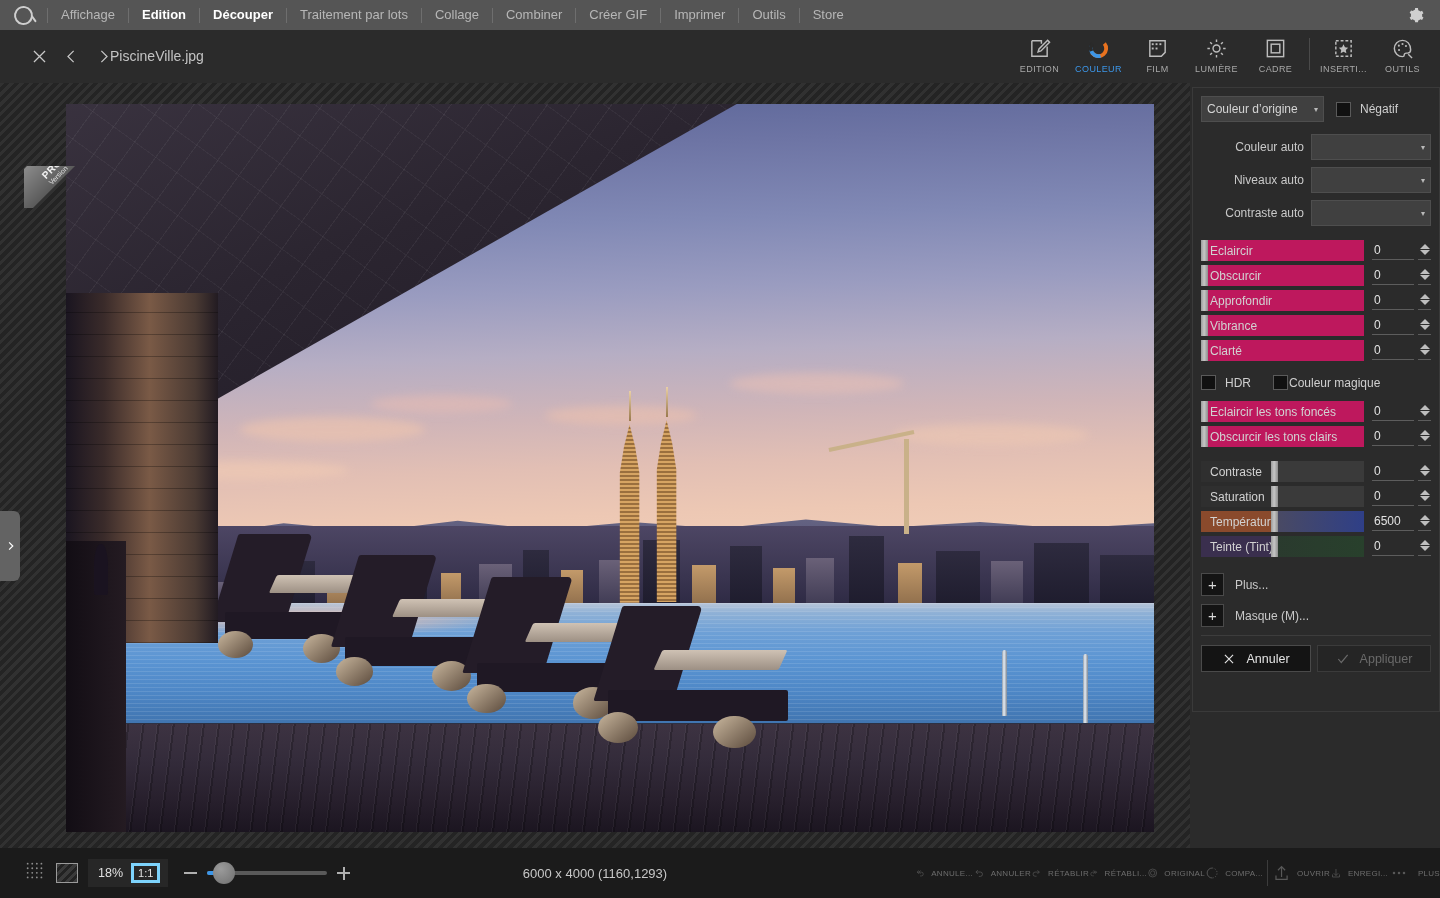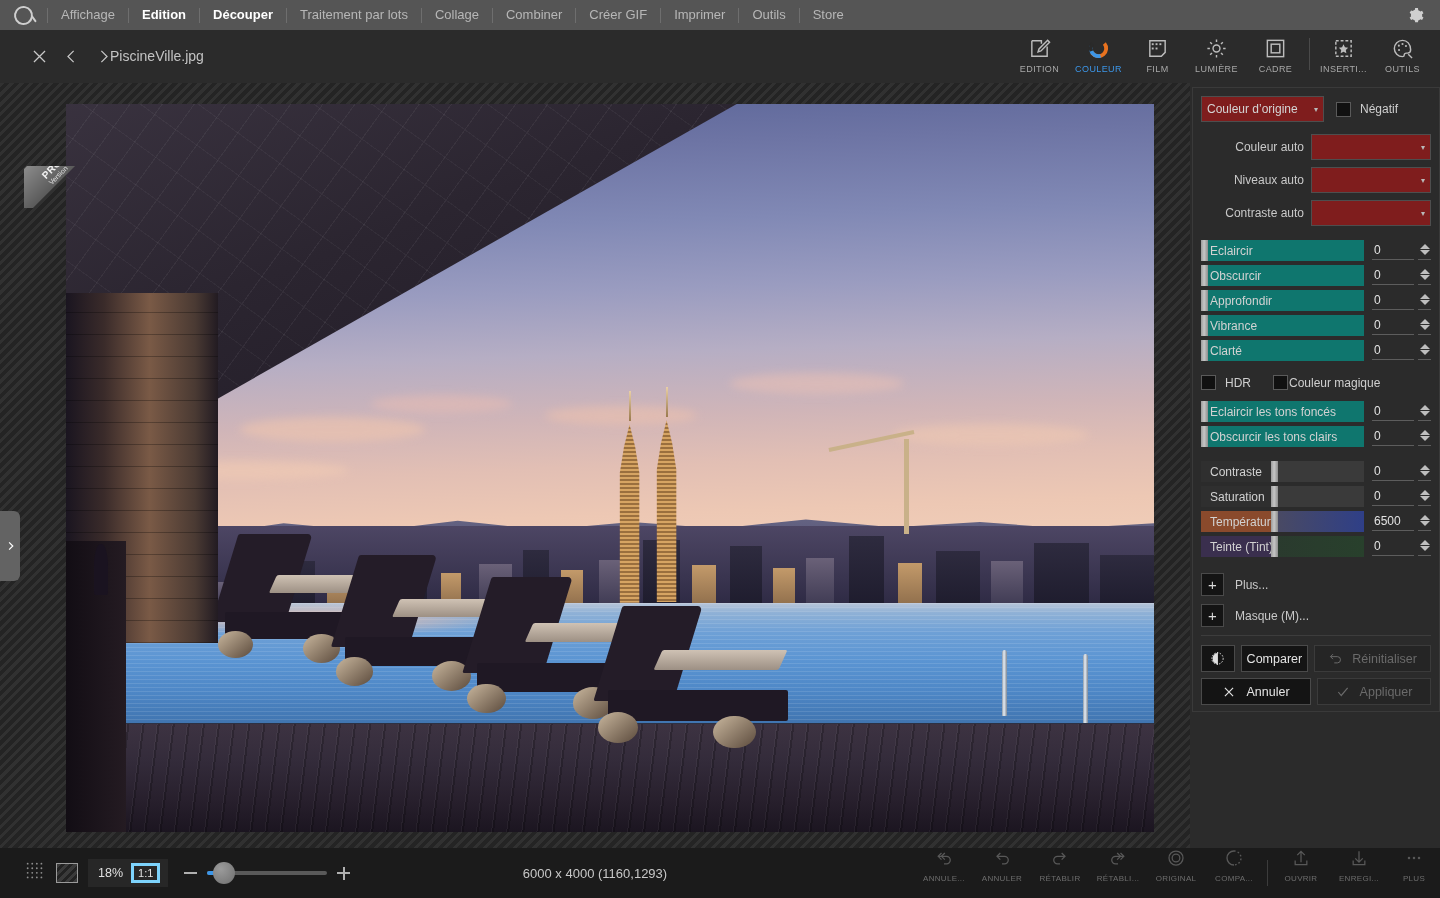--- a/index.html
+++ b/index.html
@@ -179,40 +179,40 @@
     position: absolute; left: 1190px; top: 83px; width: 250px; height: 765px;
     background: #2b2b2b;
   }
   #rpanel-inner {
     position: absolute; left: 2px; top: 4px; width: 248px; height: 625px;
     background: #2b2b2b; border: 1px solid #3a3a3a;
   }
   .row { display: flex; align-items: center; }
 
   .combo {
-    background: #7f1d1d; border: 1px solid #4e4e4e; height: 17px;
+    background: #404040; border: 1px solid #4e4e4e; height: 17px;
     color: #d4d4d4; font-size: 12px; display: flex; align-items: center;
     padding: 12px 5px; cursor: pointer; position: relative;
   }
   .combo .caret { margin-left: auto; font-size: 8px; color: #b9b9b9; }
   .chk {
     width: 15px; height: 15px; background: #111111; border: 1px solid #5a5a5a;
     cursor: pointer; flex: 0 0 auto;
   }
   .lbl { font-size: 12px; color: #cfcfcf; }
 
   .autorow { display: flex; align-items: center; justify-content: flex-end; margin-bottom: 7px; }
   .autorow .alabel { font-size: 12px; color: #c9c9c9; margin-right: 7px; }
   .autorow .combo { width: 120px; }
 
   .sld {
     display: flex; align-items: center; margin-bottom: 4px;
   }
   .sld .track {
-    position: relative; width: 172px; height: 21px; background: #0f766e;
+    position: relative; width: 172px; height: 21px; background: #be185d;
     display: flex; align-items: center; cursor: pointer; overflow: hidden;
   }
   .sld .track .tname {
     font-size: 12px; color: #d2d2d2; margin-left: 9px; position: relative; z-index: 3;
     white-space: nowrap;
   }
   .sld .knob {
     position: absolute; top: 0; width: 7px; height: 21px;
     background: linear-gradient(90deg,#9b9b9b,#c6c6c6 45%,#8d8d8d); z-index: 4;
   }
@@ -261,22 +261,22 @@
   }
   #zslider { position: relative; width: 120px; height: 4px; background:#5a5a5a; border-radius:2px; }
   #zslider .fill { position:absolute; left:0; top:0; height:4px; width:10px; background:#3c96e8; border-radius:2px; }
   #zknob { position:absolute; left: 6px; top: -9px; width: 22px; height: 22px; border-radius:50%;
     background: radial-gradient(circle at 35% 32%, #9b9b9b, #6f6f6f); cursor:pointer; }
   #dims { position:absolute; left:0; top:0; width:1190px; height:50px;
     display:flex; align-items:center; justify-content:center;
     font-size: 13px; color: #c8c8c8; pointer-events:none; }
   #bottom-tools { position:absolute; right: 0; top: 0; height: 50px; display:flex; align-items:center; }
   .btool {
-    width: 58px; height: 50px; display:flex; flex-direction:column;
-    align-items:center; justify-content:flex-start; gap:6px; cursor:pointer;
+    width: 58px; height: 50px; display:flex; flex-direction:row;
+    align-items:center; justify-content:space-between; gap:6px; cursor:pointer;
   }
   .btool .bt-label { font-size: 8px; color: #6d6d6d; letter-spacing:.3px; white-space:nowrap; }
   .btool.dim svg { opacity: .55; }
   .bt-sep { width:1px; height:26px; background:#3c3c3c; margin: 0 4px; }
 </style>
 </head>
 <body>
 
 <div id="menubar">
   <div id="logo-wrap">
@@ -679,37 +679,20 @@
       <div class="plusbtn">+</div>
       <span class="ptext">Plus...</span>
     </div>
     <div class="plusrow">
       <div class="plusbtn">+</div>
       <span class="ptext">Masque (M)...</span>
     </div>
 
     <div class="hr"></div>
 
-    <div class="row" style="gap:6px; margin-bottom:6px;">
-      <div class="actbtn" style="width:34px;">
-        <svg width="17" height="17" viewBox="0 0 24 24">
-          <circle cx="12" cy="12" r="8" fill="none" stroke="#e0e0e0" stroke-width="1.4" stroke-dasharray="2 2"></circle>
-          <path fill="#e0e0e0" d="M11.3 4.2a8 8 0 000 15.6z"></path>
-          <path stroke="#e0e0e0" stroke-width="1.3" d="M12 3v18"></path>
-        </svg>
-      </div>
-      <div class="actbtn" style="width:68px;">Comparer</div>
-      <div class="actbtn disabled" style="width:118px; gap:9px;">
-        <svg width="15" height="15" viewBox="0 0 24 24">
-          <path fill="none" stroke="#6a6a6a" stroke-width="1.6" d="M4 9h11a5 5 0 010 10h-5"></path>
-          <path fill="none" stroke="#6a6a6a" stroke-width="1.6" d="M8 5L4 9l4 4"></path>
-        </svg>
-        <span>Réinitialiser</span>
-      </div>
-    </div>
     <div class="row" style="gap:6px;">
       <div class="actbtn" style="width:114px; gap:10px;">
         <svg width="14" height="14" viewBox="0 0 24 24">
           <path stroke="#e4e4e4" stroke-width="2" d="M5 5l14 14M19 5L5 19"></path>
         </svg>
         <span>Annuler</span>
       </div>
       <div class="actbtn disabled" style="width:118px; gap:10px;">
         <svg width="14" height="14" viewBox="0 0 24 24">
           <path fill="none" stroke="#6a6a6a" stroke-width="2" d="M4 12l5 6L20 5"></path>

